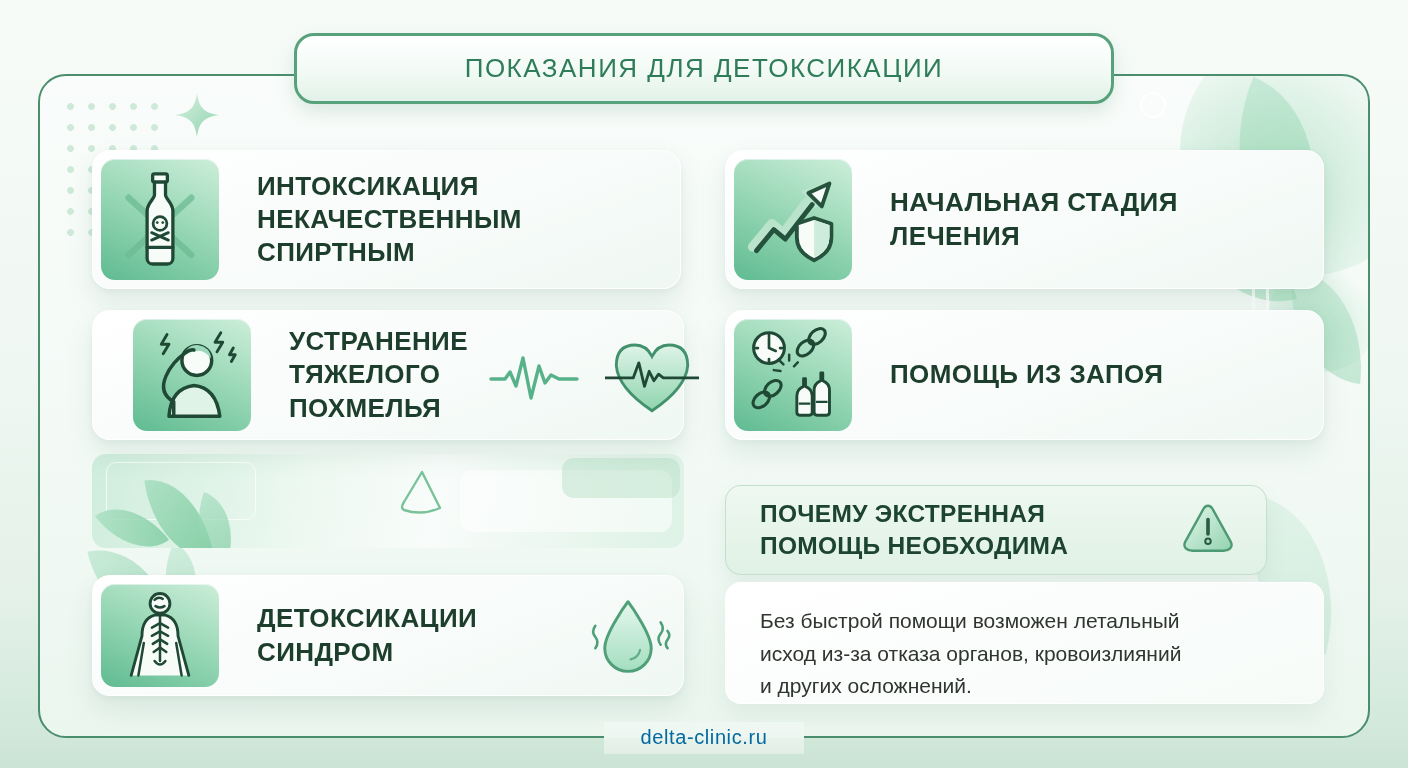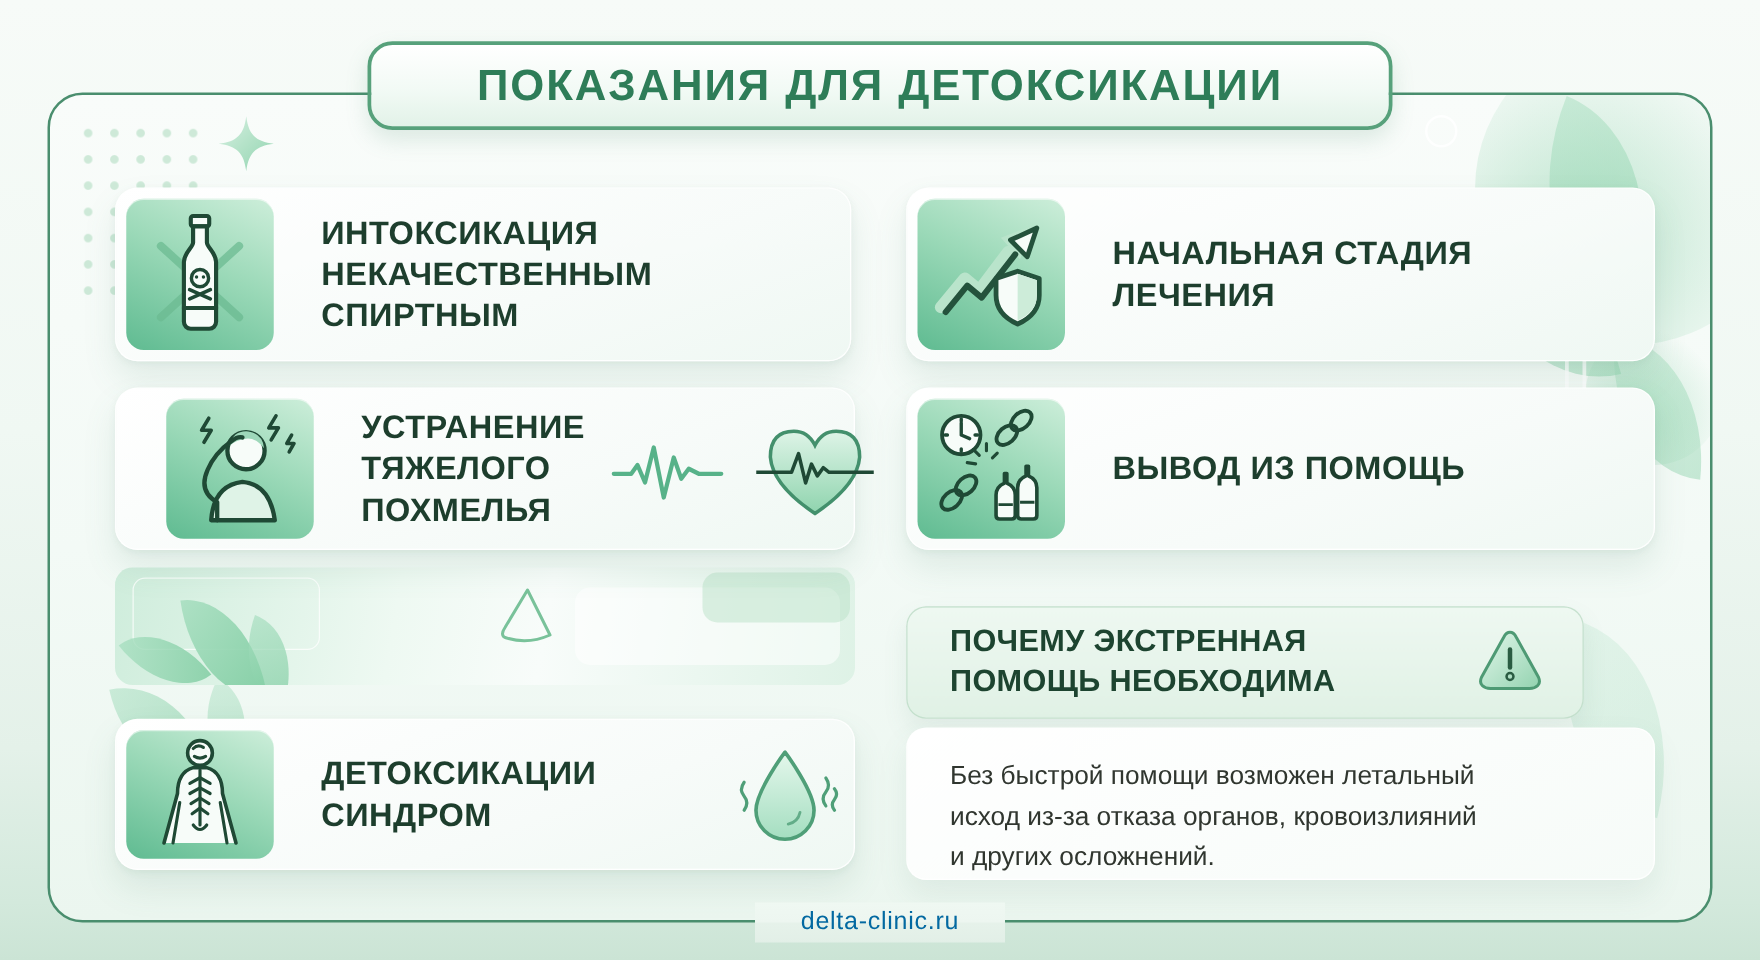--- a/index.html
+++ b/index.html
@@ -45,21 +45,21 @@
 
   
   .banner{
     position:absolute; left:294px; top:33px; width:820px; height:71px;
     background:linear-gradient(180deg,#ffffff 0%,#f2faf5 55%,#e2f2e8 100%);
     border:3px solid #57a17b; border-radius:20px;
     display:flex; align-items:center; justify-content:center;
     box-shadow:0 8px 18px rgba(90,150,120,.18);
   }
   .banner h1{
-    font-size:35px; font-weight:bold; color:#2e7d58; letter-spacing:1.5px; white-space:nowrap;
+    font-size:26px; font-weight:normal; color:#2e7d58; letter-spacing:1.5px; white-space:nowrap;
   }
 
   
   .card{
     position:absolute; display:flex; align-items:center;
     background:linear-gradient(160deg,#ffffff 0%,#f7fbf9 60%,#eff8f3 100%);
     border:1px solid rgba(255,255,255,.85); border-radius:18px;
     box-shadow:0 14px 26px rgba(86,142,114,.13), 0 2px 6px rgba(86,142,114,.08);
   }
   .tile{
@@ -305,21 +305,21 @@
             <path d="M40 41 l-5 -5 M46 37 l0 -6 M37 48 l-7 -1 M51 43 l4 -4"></path>
           </g>
           <g fill="#f7fcf9" stroke="#1f4935" stroke-width="3" stroke-linejoin="round">
             <path d="M61 56 v8 q-7 3 -7 10 v17 q0 3 3 3 h10 q3 0 3 -3 v-17 q0 -7 -7 -10 v-8 z"></path>
             <path d="M79 50 v8 q-7 3 -7 10 v23 q0 3 3 3 h10 q3 0 3 -3 v-23 q0 -7 -7 -10 v-8 z"></path>
           </g>
           <path d="M56 82 h12 M74 80 h12" stroke="#1f4935" stroke-width="2.4"></path>
         </svg>
         </span>
       </div>
-      <div class="card-label">ВЫВОД ИЗ ПОМОЩЬ</div>
+      <div class="card-label">ПОМОЩЬ ИЗ ЗАПОЯ</div>
     </div>
 
     <div class="warn-header">
       <div class="warn-title">ПОЧЕМУ ЭКСТРЕННАЯ
 ПОМОЩЬ НЕОБХОДИМА</div>
       <span class="warn-icon">
         <svg width="60" height="56" viewBox="0 0 100 92">
           <defs>
               <linearGradient id="wg" x1="0" y1="0" x2="1" y2="1">
             <stop offset="0" stop-color="#e2f6ea"></stop>

